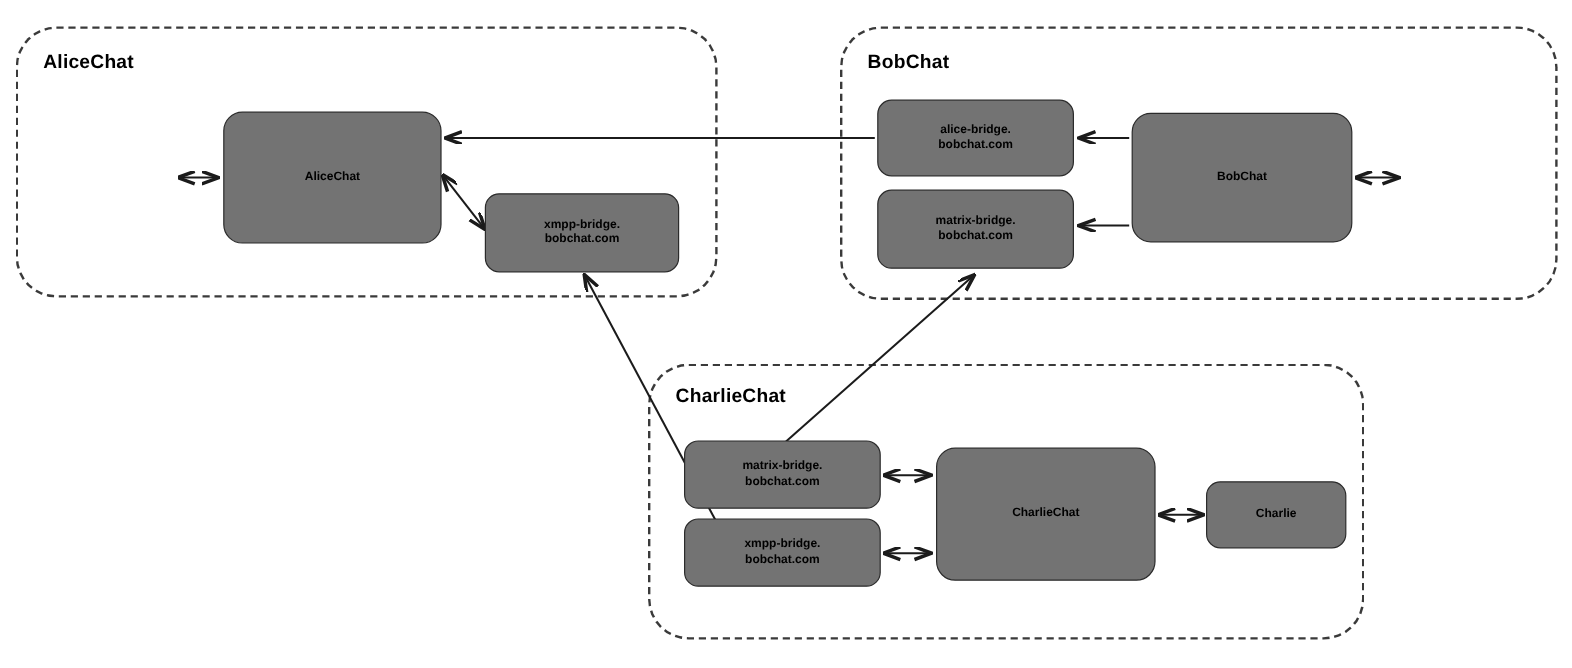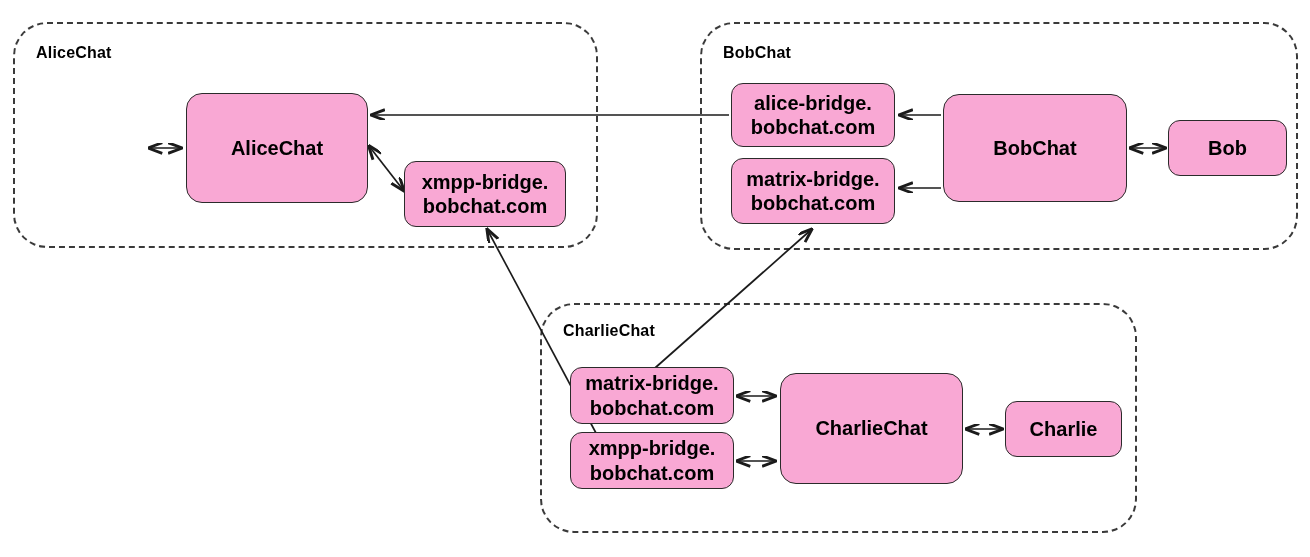--- a/index.html
+++ b/index.html
@@ -18,28 +18,28 @@
     font-size:16px;
     font-weight:bold;
     color:#000000;
     white-space:nowrap;
     letter-spacing:.2px;
   }
 
   .node{
     position:absolute;
     box-sizing:border-box;
-    background:#f9a8d4;
+    background:#737373;
     border:1.6px solid #2b2b2b;
     border-radius:12px;
     display:flex;
     align-items:center;
     justify-content:center;
     text-align:center;
-    font-size:20px;
+    font-size:10px;
     font-weight:bold;
     color:#000000;
     line-height:1.22;
     box-shadow:0 0 0 0 rgba(0,0,0,0);
   }
   .node.big{border-radius:16px;}
   .node .lines{padding:0 6px;white-space:pre-line;}
 
   svg.edges{position:absolute;left:0;top:0;width:1310px;height:557px;overflow:visible;pointer-events:none;}
   svg.edges path,svg.edges line{stroke:#1b1b1b;stroke-width:1.7;fill:none;}
@@ -108,23 +108,20 @@
 
   <div class="node" style="left:731px;top:158px;width:164px;height:66px;">
     <span class="lines">matrix-bridge.
 bobchat.com</span>
   </div>
 
   <div class="node big" style="left:943px;top:94px;width:184px;height:108px;">
     <span class="lines">BobChat</span>
   </div>
 
-  <div class="node" style="left:1168px;top:120px;width:119px;height:56px;">
-    <span class="lines">Bob</span>
-  </div>
 
   <div class="node" style="left:570px;top:367px;width:164px;height:57px;">
     <span class="lines">matrix-bridge.
 bobchat.com</span>
   </div>
 
   <div class="node" style="left:570px;top:432px;width:164px;height:57px;">
     <span class="lines">xmpp-bridge.
 bobchat.com</span>
   </div>

